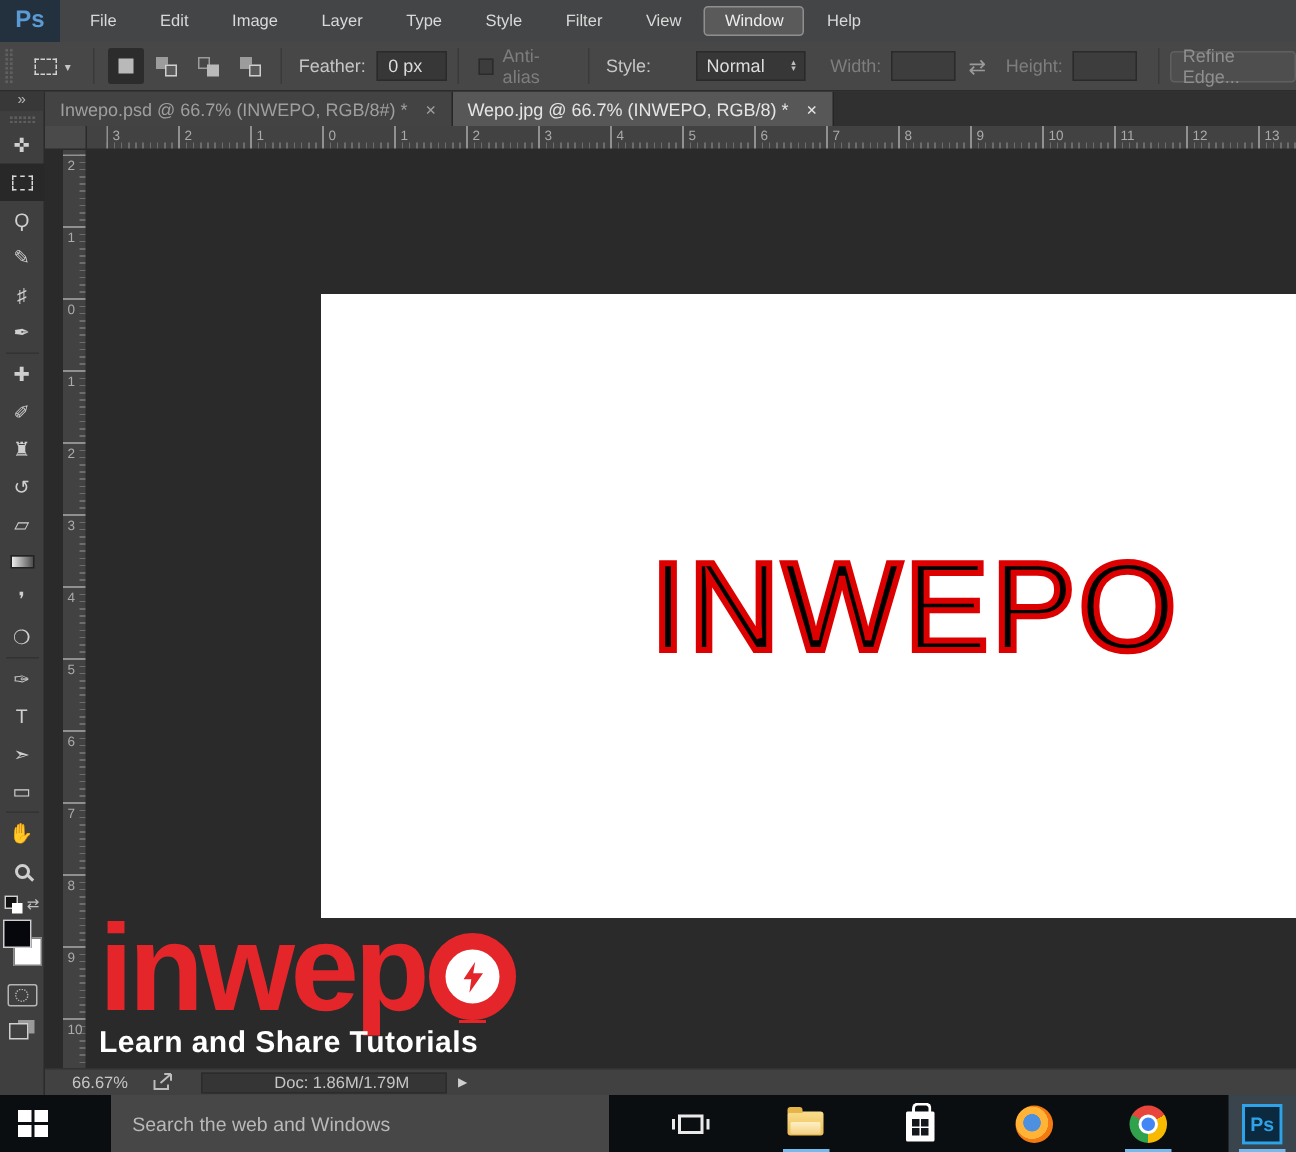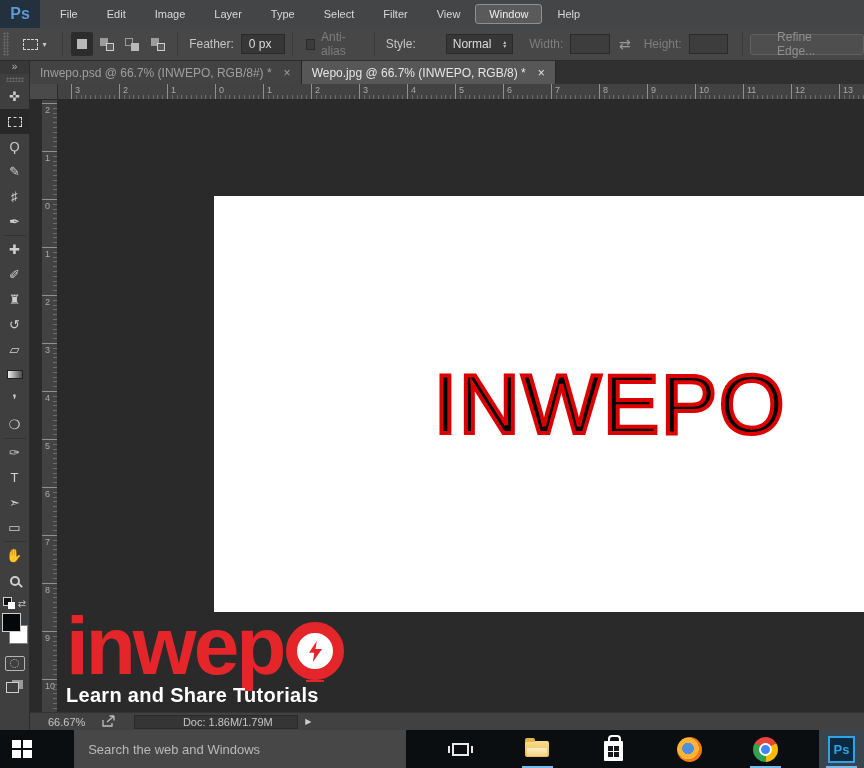--- a/index.html
+++ b/index.html
@@ -39,21 +39,21 @@
   .ob-label.disabled{color:#7e7e7e;}
   .ob-input{height:20px;background:#373737;border:1px solid #2a2a2a;color:#dcdcdc;
     display:flex;align-items:center;padding:0 7px;}
   .feather-input{width:52px;}
   .dim-input{width:46px;background:#3d3d3d;}
   .style-select{width:82px;height:20px;background:#373737;border:1px solid #2a2a2a;
     display:flex;align-items:center;justify-content:space-between;padding:0 6px;color:#dcdcdc;margin-left:23px;}
   .spinner{display:flex;flex-direction:column;font-size:6px;line-height:4px;color:#bdbdbd;}
   .swap-glyph{color:#9a9a9a;font-size:14px;margin:0 9px;}
   .checkbox{width:11px;height:11px;background:#3c3c3c;border:1px solid #2b2b2b;margin:0 2px 0 6px;}
-  .refine-btn{height:21px;padding:0 26px;background:#4e4e4e;border:1px solid #606060;
+  .refine-btn{height:21px;padding:0 8px;background:#4e4e4e;border:1px solid #606060;
     border-radius:3px;color:#8f8f8f;display:flex;align-items:center;}
 
   
   .tab-bar{position:absolute;left:30px;top:61px;width:834px;height:23px;background:#303030;
     display:flex;align-items:flex-end;z-index:8;}
   .tab{height:23px;display:flex;align-items:center;padding:0 10px;background:#434343;color:#9f9f9f;
     font-size:12px;border-right:1px solid #262626;white-space:nowrap;}
   .tab.active{background:#575757;color:#e5e5e5;}
   .tab-close{margin-left:12px;font-size:12px;}
 
@@ -182,21 +182,21 @@
 <div id="screen">
 
   <div class="menu-bar">
     <div class="ps-logo">Ps</div>
     <div class="menu-items">
         <div class="menu-item">File</div>
         <div class="menu-item">Edit</div>
         <div class="menu-item">Image</div>
         <div class="menu-item">Layer</div>
         <div class="menu-item">Type</div>
-        <div class="menu-item">Select</div>
+        <div class="menu-item">Style</div>
         <div class="menu-item">Filter</div>
         <div class="menu-item">View</div>
         <div class="menu-item active">Window</div>
         <div class="menu-item">Help</div>
       </div>
   </div>
 
   <div class="options-bar">
     <span class="grip-v"></span>
     <div class="preset-box">

